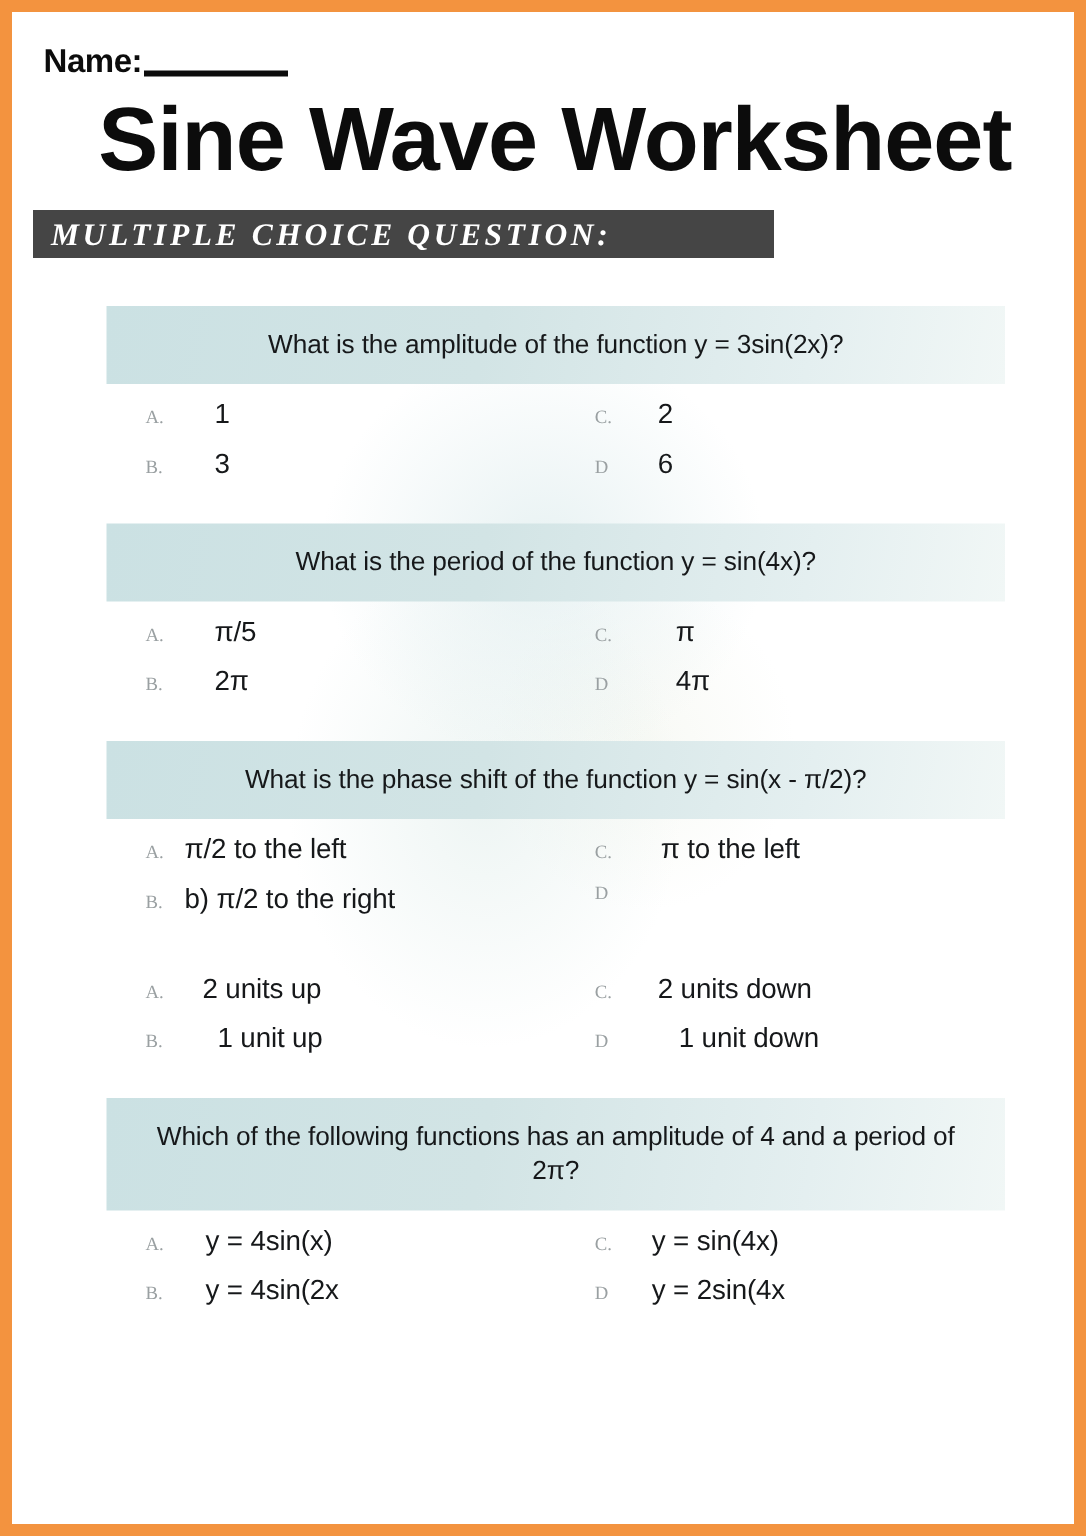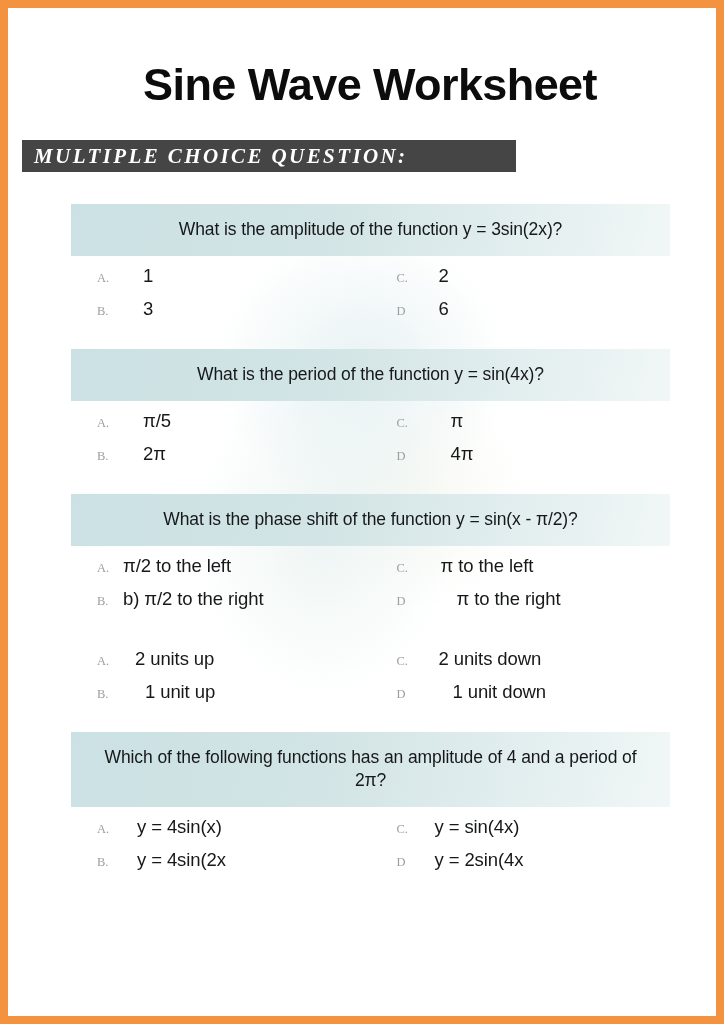--- a/index.html
+++ b/index.html
@@ -78,21 +78,21 @@
     margin-bottom: 1px;
   }
 
   
   .worksheet-title {
     position: absolute;
     left: 0;
     top: 53px;
     width: 708px;
     text-align: center;
-    font-size: 45px;
+    font-size: 60px;
     font-weight: bold;
     color: #0c0c0c;
     letter-spacing: -0.6px;
     line-height: 1.05;
     padding-left: 16px;
     box-sizing: border-box;
   }
 
   
   .section-bar {
@@ -191,20 +191,24 @@
 </style>
 </head>
 <body>
 
 <div class="page">
   <div class="page-inner">
     <div class="watermark"></div>
 
     <div class="content">
 
+      <div class="name-row">
+        <span class="name-label">Name:</span>
+        <span class="name-blank"></span>
+      </div>
 
       <div class="worksheet-title">Sine Wave Worksheet</div>
 
       <div class="section-bar">
         <span class="section-bar-text">MULTIPLE CHOICE QUESTION:</span>
       </div>
 
       <div class="questions">
           <div class="question-block q1">
             <div class="question-box">What is the amplitude of the function y = 3sin(2x)?</div>
@@ -271,21 +275,20 @@
                   <span class="option-text">b) π/2 to the right</span>
                 </div>
               </div>
               <div class="options-col">
                 <div class="option-row">
                   <span class="option-marker">C.</span>
                   <span class="option-text">π to the left</span>
                 </div>
                 <div class="option-row">
                   <span class="option-marker">D</span>
-                  <span class="option-text">π to the right</span>
                 </div>
               </div>
             </div>
           </div>
           <div class="q-gap"></div>
           <div class="question-block q4">
             <div class="options">
               <div class="options-col">
                 <div class="option-row">
                   <span class="option-marker">A.</span>

